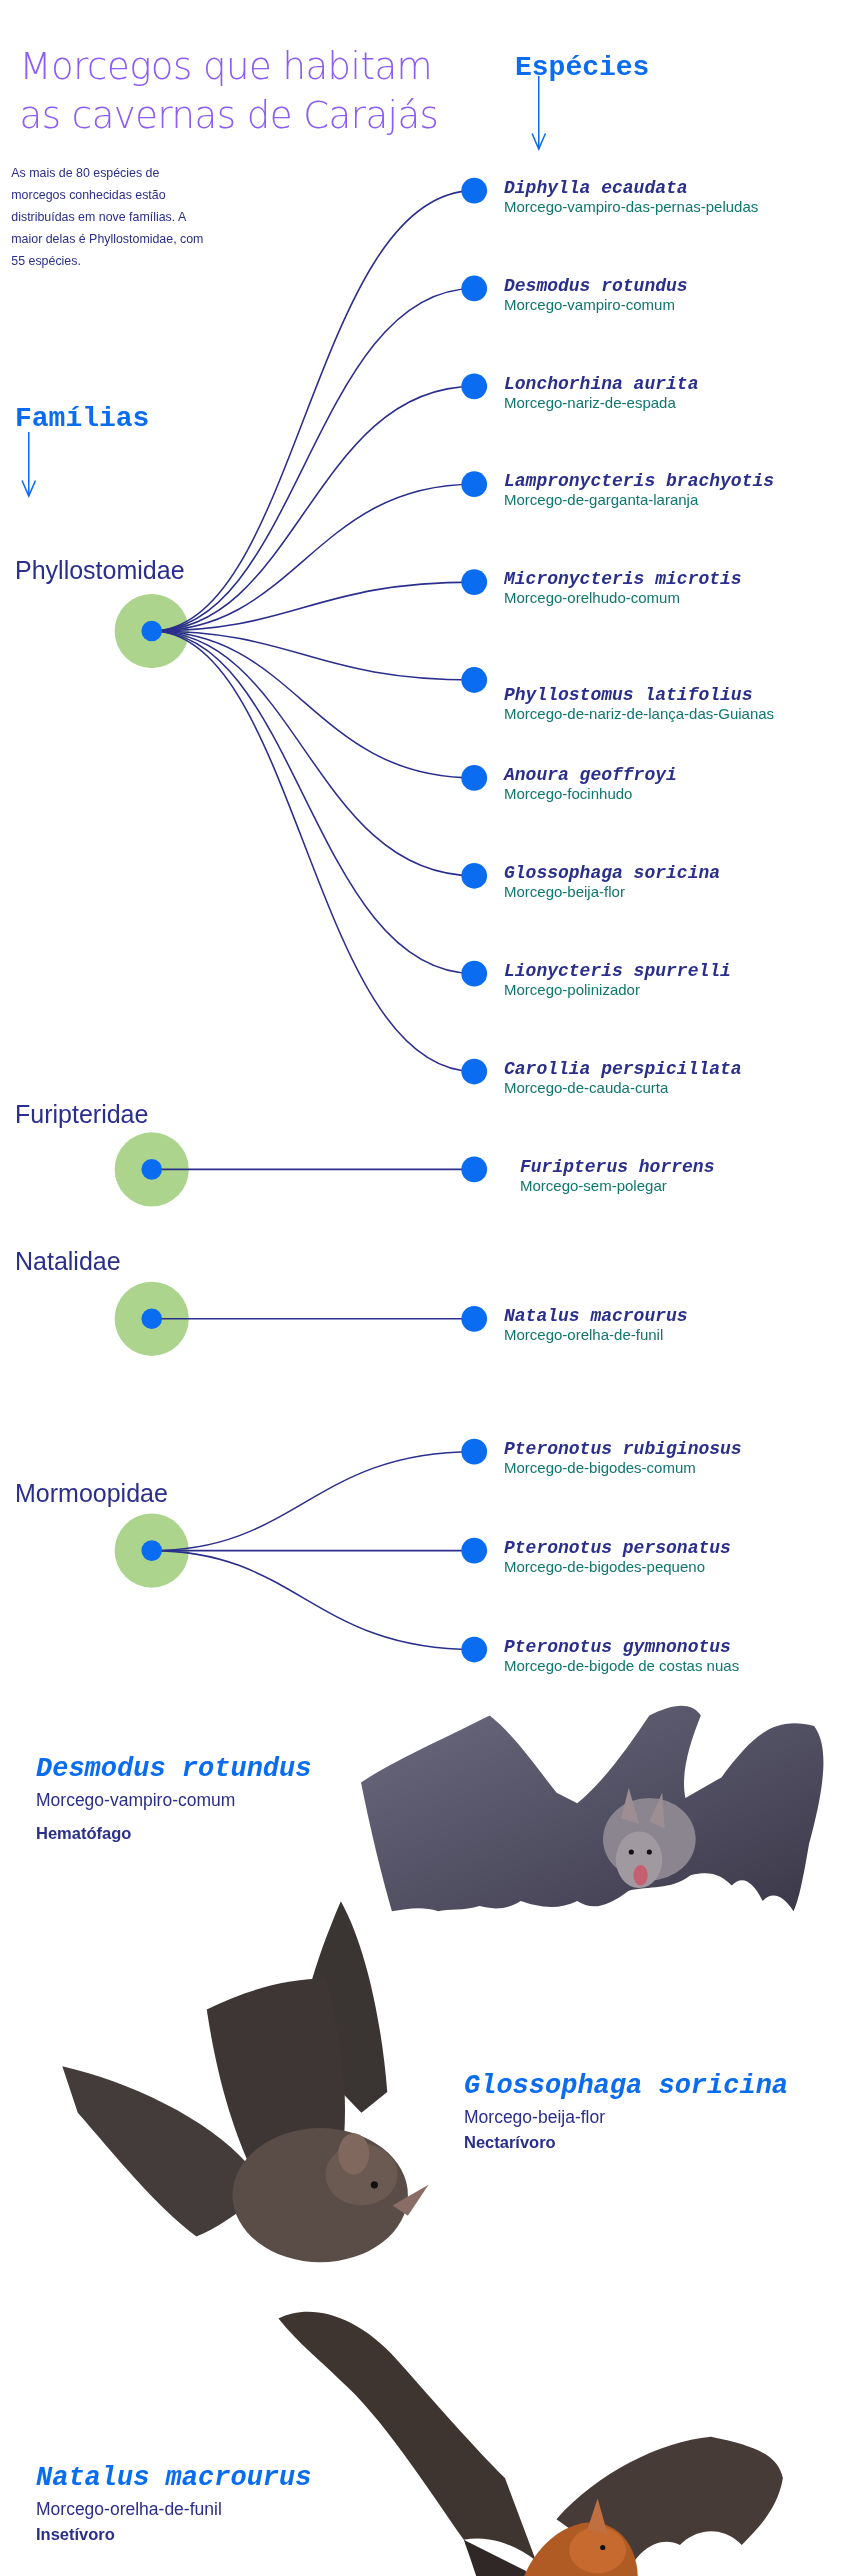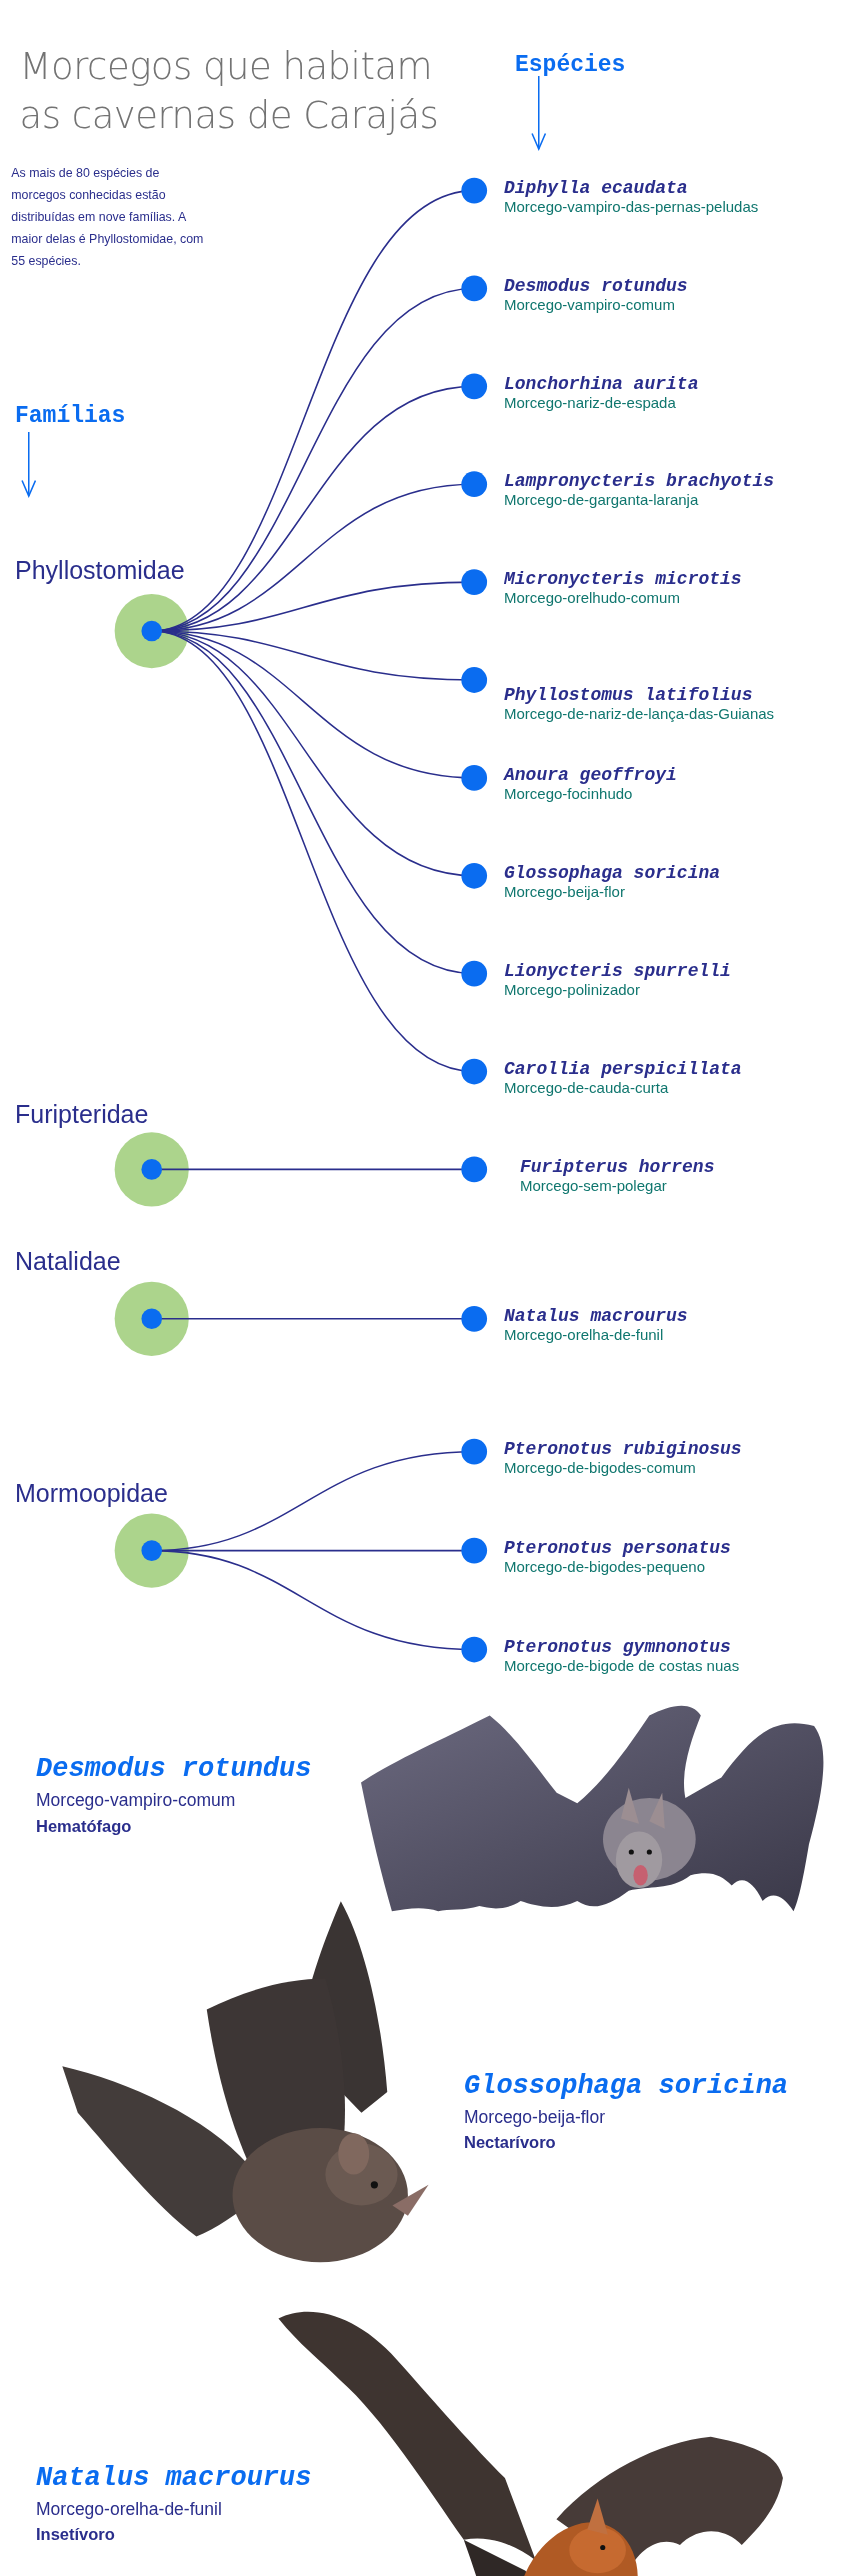--- a/index.html
+++ b/index.html
@@ -1,20 +1,20 @@
 <!DOCTYPE html>
 <html style="font-size:8.2px"><head>
   <meta charset="utf-8">
   <style>
     html, body { margin: 0; padding: 0; background: #ffffff; }
     body { width: 866px; height: 2773px; position: relative; overflow: hidden; font-family: "Liberation Sans", sans-serif; }
     .abs { position: absolute; }
-    .title { left: 19.6px; top: 42px; font-family: "DejaVu Sans", sans-serif; font-weight: 200; font-size: 37px; line-height: 49px; color: #737373; letter-spacing: -0.5px; }
+    .title { left: 19.6px; top: 42px; font-family: "DejaVu Sans", sans-serif; font-weight: 200; font-size: 37px; line-height: 49px; color: #8b5cf6; letter-spacing: -0.5px; }
     .intro { left: 11.3px; top: 162px; width: 196px; font-family: "Liberation Sans", sans-serif; font-size: 12.4px; line-height: 22px; color: #2a2e8c; }
-    .section-label { font-family: "Liberation Mono", monospace; font-weight: bold; font-size: 23px; color: #0a6cf0; }
+    .section-label { font-family: "Liberation Mono", monospace; font-weight: bold; font-size: 28px; color: #0a6cf0; }
     .family-label { left: 15px; font-family: "Liberation Sans", sans-serif; font-size: 25px; color: #2a2e8c; }
     .sp-sci { font-family: "Liberation Mono", monospace; font-style: italic; font-weight: bold; font-size: 18px; color: #2a2e8c; white-space: nowrap; }
     .sp-com { font-family: "Liberation Sans", sans-serif; font-size: 15px; color: #0f766e; white-space: nowrap; }
     #diagram { position: absolute; left: 0; top: 0; width: 866px; height: 1700px; }
     .feat-sci { font-family: "Liberation Mono", monospace; font-style: italic; font-weight: bold; font-size: 27px; color: #0a6cf0; white-space: nowrap; }
     .feat-com { font-family: "Liberation Sans", sans-serif; font-size: 17.5px; color: #2a2e8c; white-space: nowrap; }
     .feat-diet { font-family: "Liberation Sans", sans-serif; font-weight: bold; font-size: 16.5px; color: #2a2e8c; white-space: nowrap; }
     svg.bat { position: absolute; }
   </style>
 </head>
@@ -141,21 +141,21 @@
     </div>
     <div class="abs" style="left: 504px; top: 1637px;">
       <div class="sp-sci">Pteronotus gymnonotus</div>
       <div class="sp-com">Morcego-de-bigode de costas nuas</div>
     </div>
   </div>
 
 <div class="abs" style="left:36px; top:1754px;">
   <div class="feat-sci">Desmodus rotundus</div>
   <div class="feat-com" style="margin-top:6.2px;">Morcego-vampiro-comum</div>
-  <div class="feat-diet" style="margin-top:6px;">Hematófago</div>
+  <div class="feat-diet" style="margin-top:13px;">Hematófago</div>
 </div>
 <svg class="bat" style="left:361px; top:1705px;" width="484" height="222" viewBox="0 0 940 430">
   <defs>
     <linearGradient id="g1" x1="0" y1="0" x2="1" y2="1">
       <stop offset="0" stop-color="#6c6a80"></stop>
         <stop offset="1" stop-color="#3a3848"></stop>
     </linearGradient>
   </defs>
   <path d="M0,150 C60,110 150,70 250,20 C300,60 340,120 380,170 L420,190 C470,150 520,80 560,20 C600,0 640,-10 660,20 C640,70 620,130 630,180 L700,140 C760,60 800,20 880,40 C910,80 900,160 870,270 C860,330 850,380 840,400 C820,370 800,360 780,380 C760,340 740,330 720,350 C700,330 680,320 640,330 C600,360 560,350 520,360 C480,390 450,400 420,380 C380,400 340,390 310,380 C280,400 250,395 230,390 C200,400 170,395 150,400 C120,390 90,395 60,400 C40,330 20,250 0,150 Z" fill="url(#g1)"></path>
   <ellipse cx="560" cy="260" rx="90" ry="80" fill="#8b8590"></ellipse>

